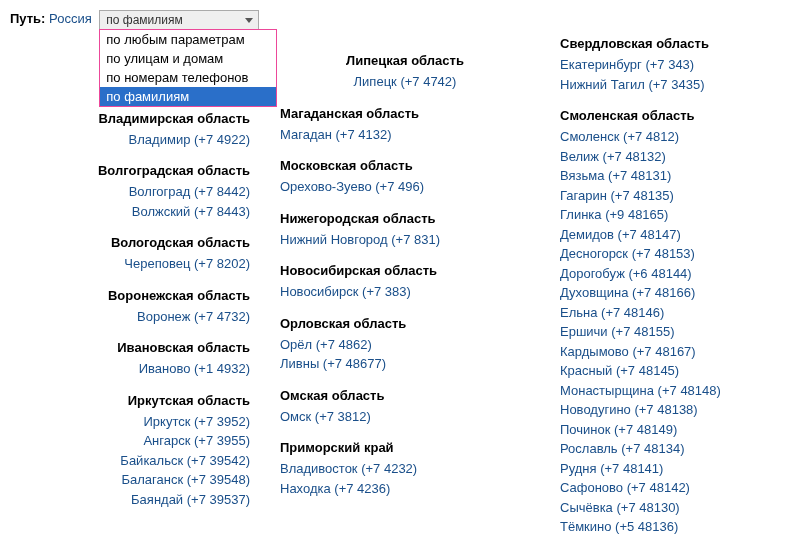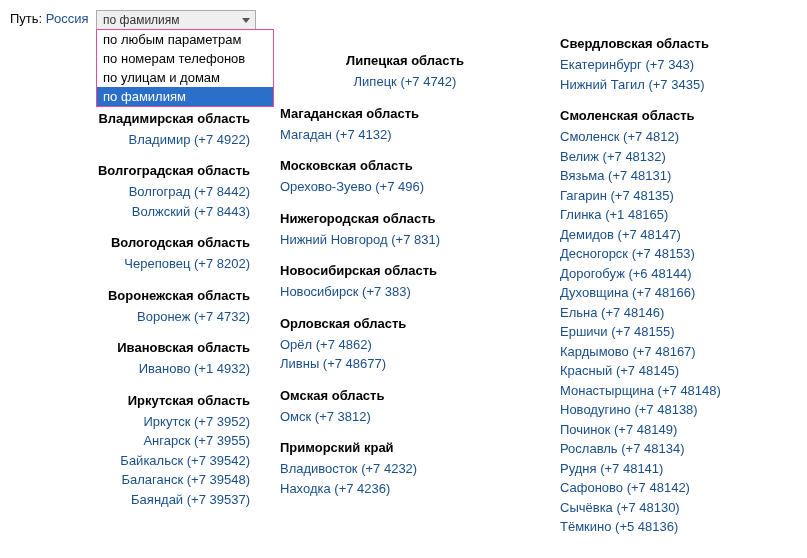--- a/index.html
+++ b/index.html
@@ -10,21 +10,21 @@
     color: #333;
     width: 807px;
     box-sizing: border-box;
   }
   .path-row {
     margin-bottom: 6px;
     position: relative;
     font-size: 13px;
   }
   .path-label {
-    font-weight: normal;
+    font-weight: bold;
     color: #000;
   }
   .path-link {
     color: #1a4f8a;
     text-decoration: none;
   }
   .select-wrap {
     display: inline-block;
     position: relative;
     vertical-align: middle;
@@ -106,22 +106,22 @@
 </head>
 <body>
 
 <div class="path-row">
   <span class="path-label">Путь:</span>
   <a href="#" class="path-link">Россия</a>
   <div class="select-wrap">
     <div class="select-display">по фамилиям</div>
     <div class="dropdown">
       <div class="dropdown-item">по любым параметрам</div>
+      <div class="dropdown-item">по улицам и домам</div>
       <div class="dropdown-item">по номерам телефонов</div>
-      <div class="dropdown-item">по улицам и домам</div>
       <div class="dropdown-item selected">по фамилиям</div>
     </div>
   </div>
 </div>
 
 <div class="columns">
   <div class="col col1">
     <div class="top-links">
       <a href="#" class="city-link">Москва (+7 49</a>
       <a href="#" class="city-link">Москва (+7 49</a>
@@ -203,21 +203,21 @@
           <div class="region-head">Свердловская область</div>
           <a href="#" class="city-link">Екатеринбург (+7 343)</a>
           <a href="#" class="city-link">Нижний Тагил (+7 3435)</a>
         </div>
         <div class="region-block">
           <div class="region-head">Смоленская область</div>
           <a href="#" class="city-link">Смоленск (+7 4812)</a>
           <a href="#" class="city-link">Велиж (+7 48132)</a>
           <a href="#" class="city-link">Вязьма (+7 48131)</a>
           <a href="#" class="city-link">Гагарин (+7 48135)</a>
-          <a href="#" class="city-link">Глинка (+1 48165)</a>
+          <a href="#" class="city-link">Глинка (+9 48165)</a>
           <a href="#" class="city-link">Демидов (+7 48147)</a>
           <a href="#" class="city-link">Десногорск (+7 48153)</a>
           <a href="#" class="city-link">Дорогобуж (+6 48144)</a>
           <a href="#" class="city-link">Духовщина (+7 48166)</a>
           <a href="#" class="city-link">Ельна (+7 48146)</a>
           <a href="#" class="city-link">Ершичи (+7 48155)</a>
           <a href="#" class="city-link">Кардымово (+7 48167)</a>
           <a href="#" class="city-link">Красный (+7 48145)</a>
           <a href="#" class="city-link">Монастырщина (+7 48148)</a>
           <a href="#" class="city-link">Новодугино (+7 48138)</a>

